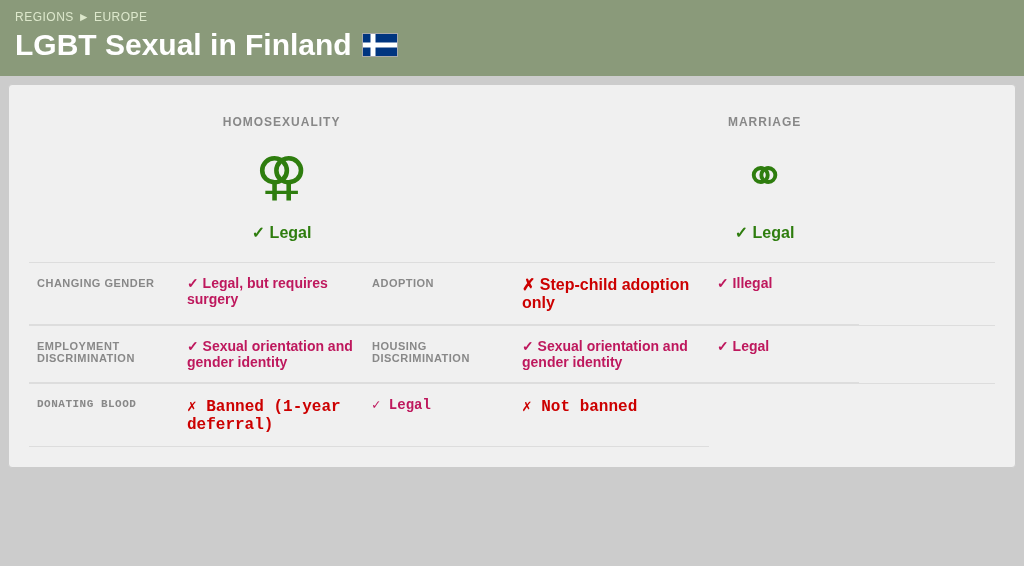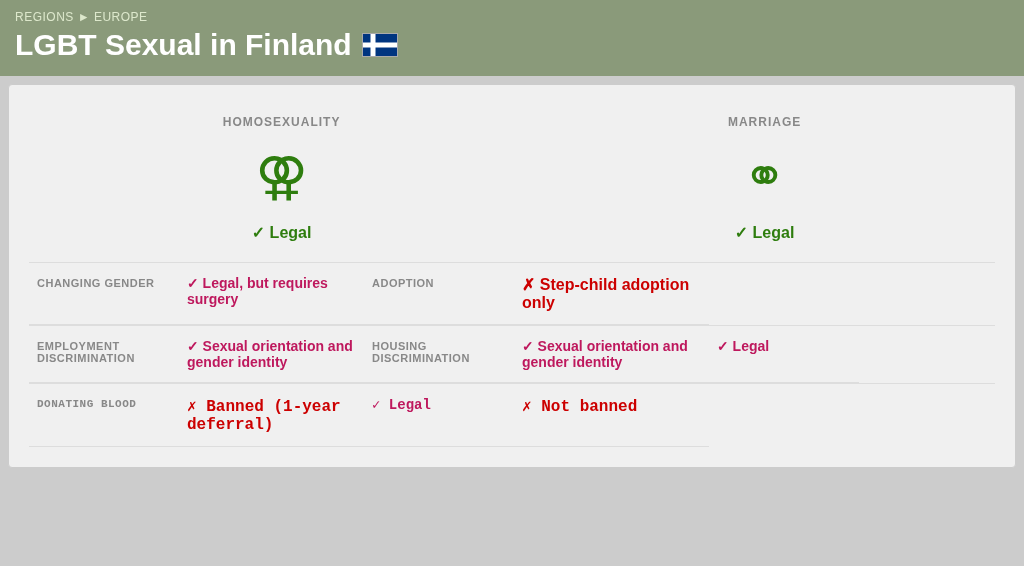--- a/index.html
+++ b/index.html
@@ -174,20 +174,21 @@
     </div>
   </div>
 
   <div style="margin-top: 0;">
 
     <div style="display: grid; grid-template-columns: 150px 185px 150px 195px 150px 160px; border-bottom: 1px solid #ddd;">
       <div class="grid-cell label-cell">CHANGING GENDER</div>
       <div class="grid-cell value-green">✓ Legal, but requires surgery</div>
       <div class="grid-cell label-cell">ADOPTION</div>
       <div class="grid-cell value-red">✗ Step-child adoption only</div>
+      <div class="grid-cell value-green">✓ Illegal</div>
     </div>
 
     <div style="display: grid; grid-template-columns: 150px 185px 150px 195px 150px 160px; border-bottom: 1px solid #ddd;">
       <div class="grid-cell label-cell">EMPLOYMENT DISCRIMINATION</div>
       <div class="grid-cell value-green">✓ Sexual orientation and gender identity</div>
       <div class="grid-cell label-cell">HOUSING DISCRIMINATION</div>
       <div class="grid-cell value-green">✓ Sexual orientation and gender identity</div>
       <div class="grid-cell value-green">✓ Legal</div>
     </div>
 

